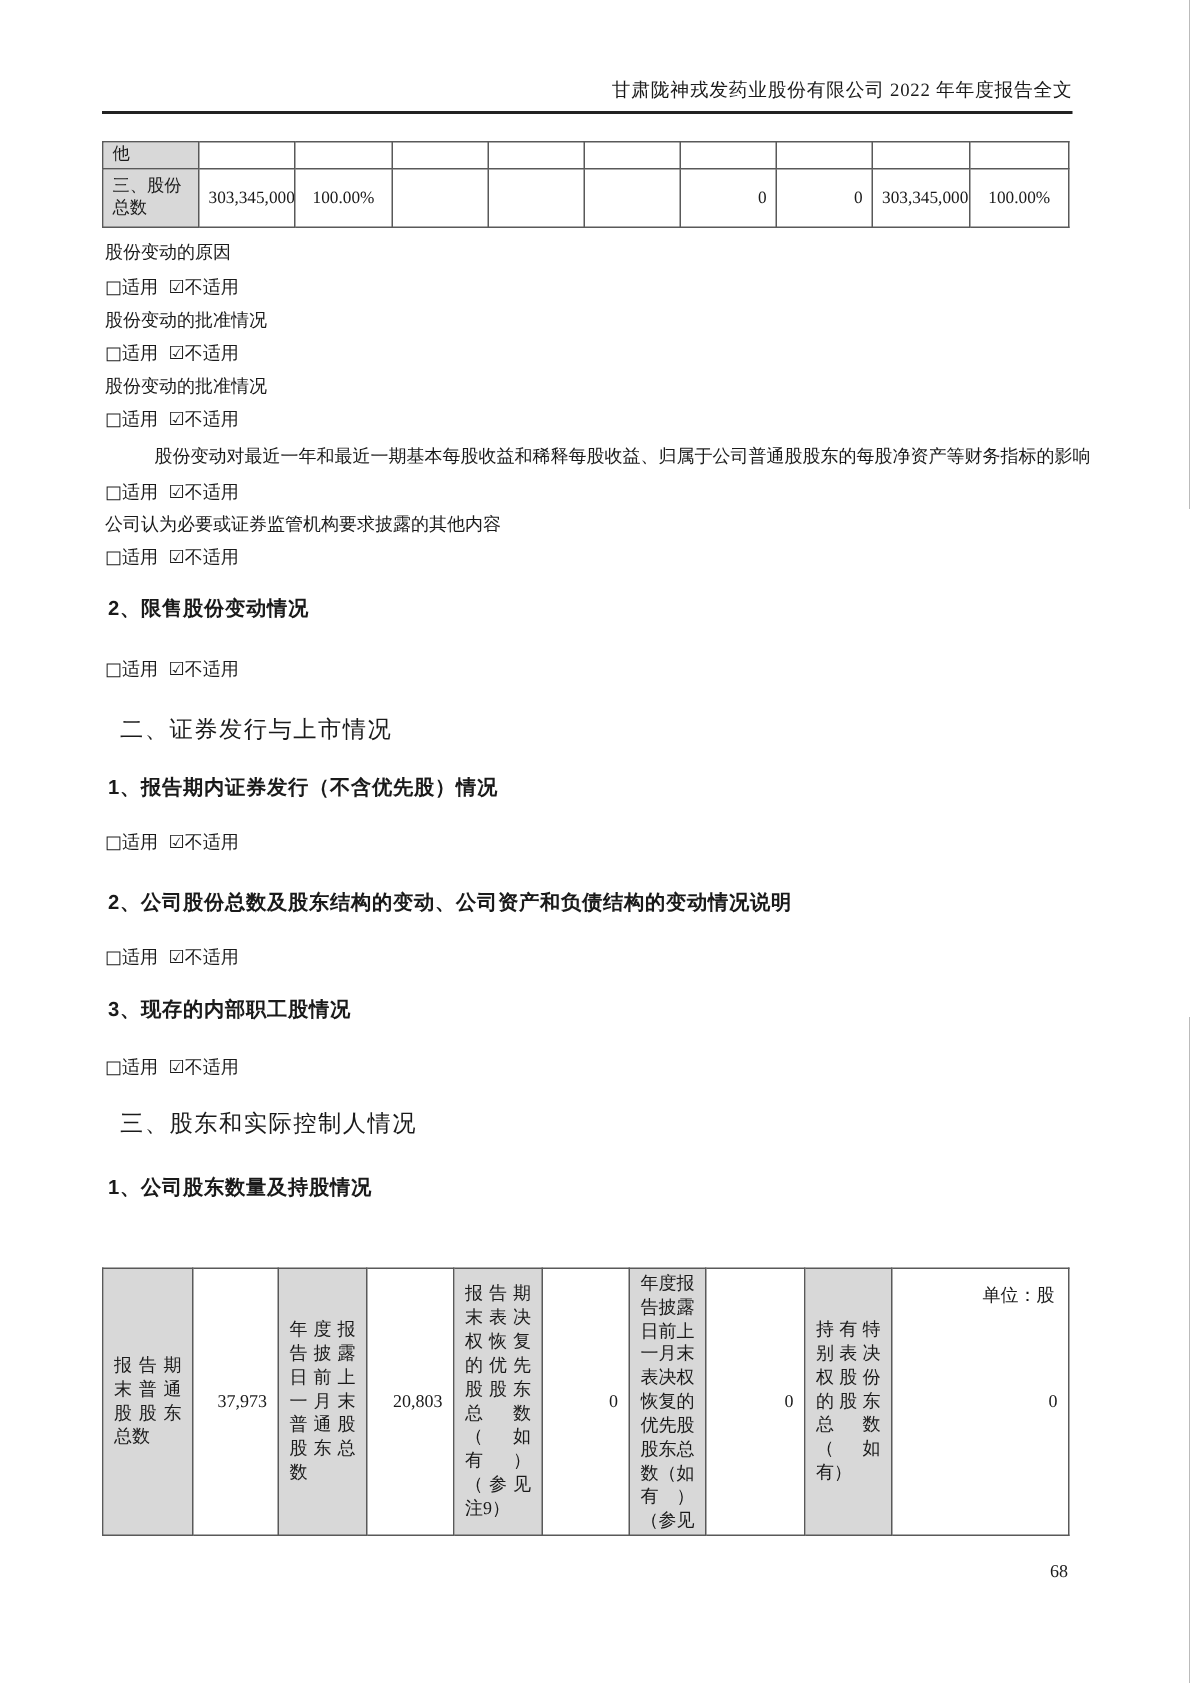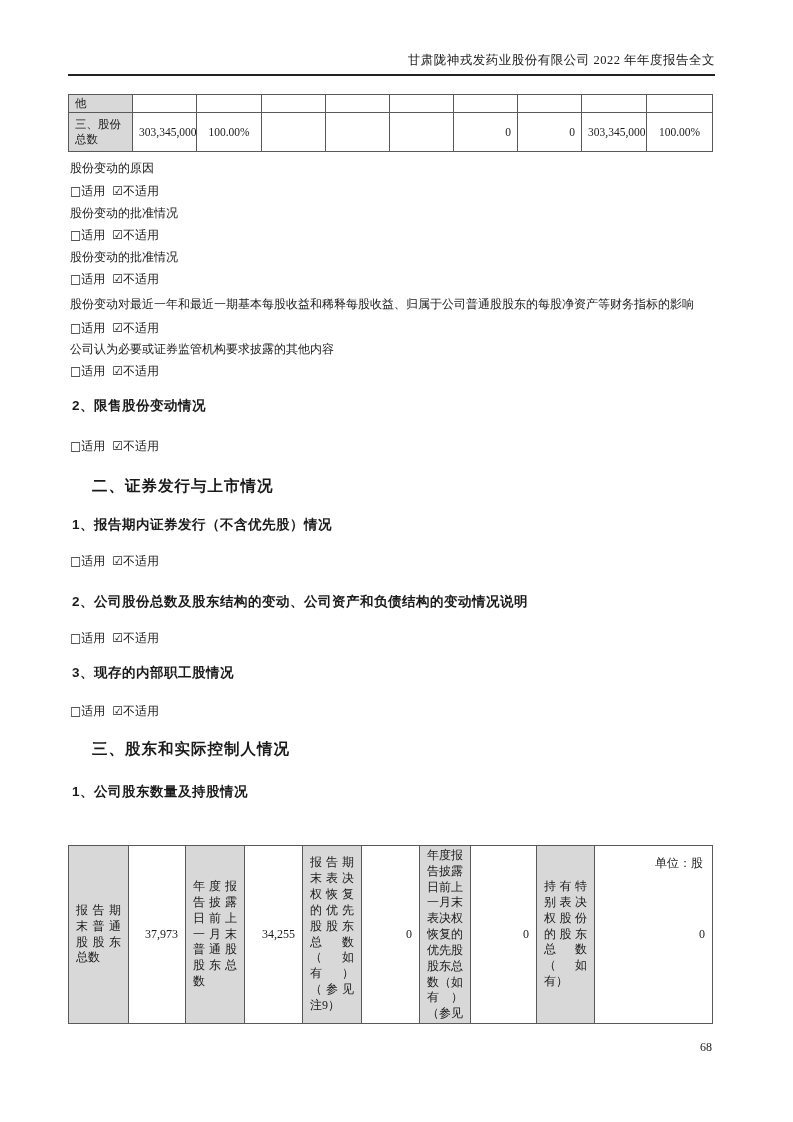--- a/index.html
+++ b/index.html
@@ -30,29 +30,29 @@
   .t1 { top:94px; }
   .t1 tr.r1 td { height:18px; }
   .t1 tr.r2 td { height:39px; }
   .t2 { top:845px; }
   .t2 td { font-size:12px; padding:2px 7px; }
   .t2 td.lbl { text-align:justify; text-justify:inter-character; }
   .t2 tr td { height:178px; }
   .t2 td.topclip { vertical-align:top; }
   .t2 td.topclip .clip { max-height:172px; overflow:hidden; }
   .line { position:absolute; left:70px; font-size:12px; line-height:16px; white-space:nowrap; }
-  .wide { white-space:normal; width:644px; }
+  .wide { white-space:normal; width:644px;margin-left:33px; }
   .cbx { font-family:"DejaVu Sans","Liberation Sans",sans-serif; font-size:12px; }
   .gap { display:inline-block; width:7px; }
   .h2 {
     position:absolute; left:72px; font-size:13.5px; font-weight:bold;
     font-family:"Liberation Sans","DejaVu Sans",sans-serif; letter-spacing:0.5px;text-align:right;
   }
   .h1 {
-    position:absolute; left:92px; font-size:15.5px; font-weight:bold;
+    position:absolute; left:80px; font-size:15.5px; font-weight:normal;
     font-family:"Liberation Sans","DejaVu Sans",sans-serif; letter-spacing:1px;
   }
   .unit { position:absolute; top:820px; left:68px; width:635px; text-align:right; font-size:12px;margin-top:35px; }
   .pageno { position:absolute; top:1040px; left:68px; width:644px; text-align:right; font-size:12px; }
 </style>
 </head>
 <body>
 
 <div class="page">
 
@@ -146,21 +146,21 @@
         <col style="width:51px">
         <col style="width:66px">
         <col style="width:58px">
         <col style="width:118px">
     </colgroup>
     <tbody>
         <tr>
       <td class="grey lbl">报告期末普通股股东总数</td>
       <td class="num">37,973</td>
       <td class="grey lbl">年度报告披露日前上一月末普通股股东总数</td>
-      <td class="num">34,255</td>
+      <td class="num">20,803</td>
       <td class="grey lbl">报告期末表决权恢复的优先股股东总数（如有）（参见注9）</td>
       <td class="num">0</td>
       <td class="grey lbl topclip">
             <div class="clip">年度报告披露日前上一月末表决权恢复的优先股股东总数（如有）（参见注</div>
           </td>
       <td class="num">0</td>
       <td class="grey lbl">持有特别表决权股份的股东总数（如有）</td>
       <td class="num">0</td>
     </tr>
   </tbody>

